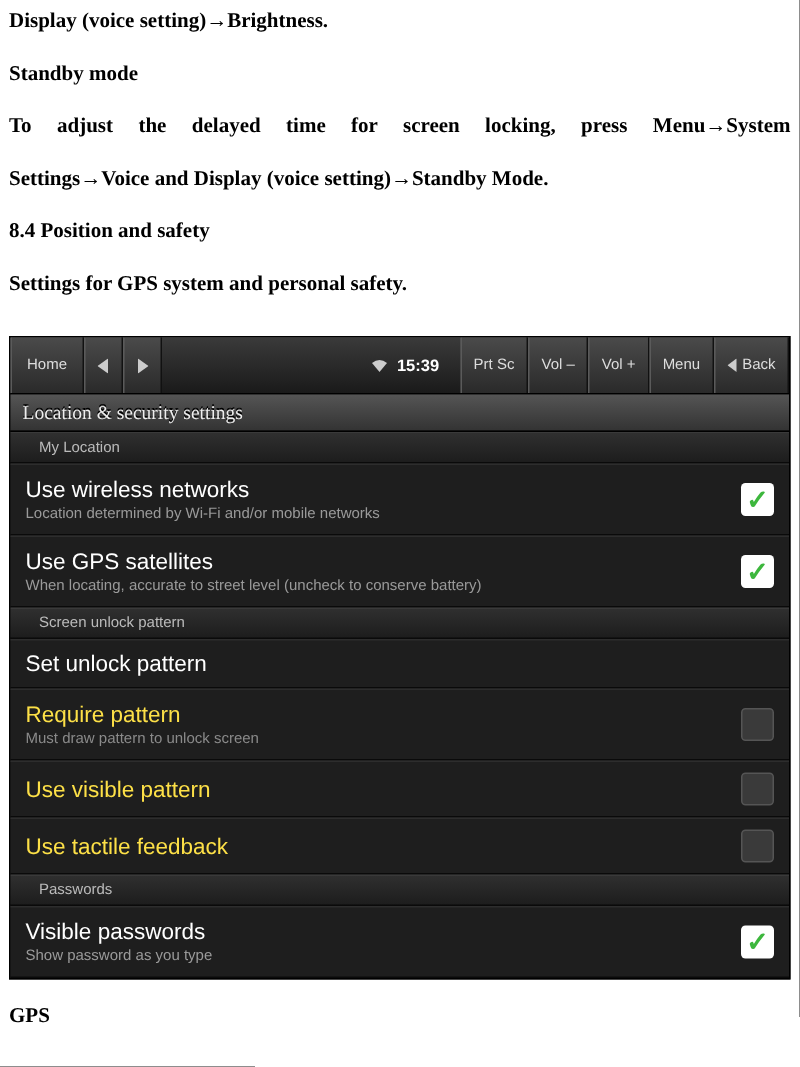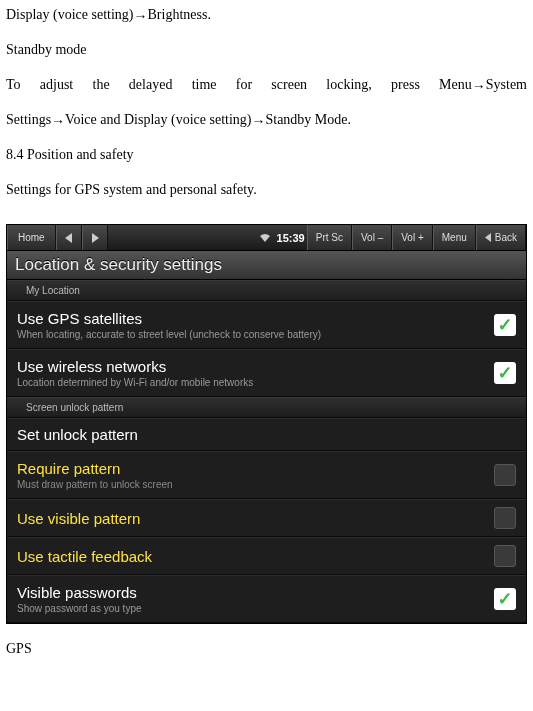--- a/index.html
+++ b/index.html
@@ -1,33 +1,33 @@
 <!DOCTYPE html>
 <html><head>
   <meta charset="utf-8">
   <style>
     * { margin: 0; padding: 0; box-sizing: border-box; }
     body { font-family: Georgia, serif; font-size: 14px; color: #000; background: #fff; width: 533px; }
     
-    .doc-section { padding: 4px 6px; line-height: 1.5; }
+    .doc-section { padding: 4px 6px; line-height: 1.5; font-weight: bold; }
     .doc-para { margin-bottom: 14px; }
     .justified { text-align: justify; text-align-last: justify; }
     
     .screenshot { margin: 6px 6px 10px 6px; border: 1px solid #000; background: #1a1a1a; }
     
     
-    .topbar { display: flex; align-items: stretch; height: 26px; background: linear-gradient(#555, #2a2a2a); border-bottom: 1px solid #000; }
+    .topbar { display: flex; align-items: stretch; height: 38px; background: linear-gradient(#555, #2a2a2a); border-bottom: 1px solid #000; }
     .top-btn { display: flex; align-items: center; justify-content: center; padding: 0 8px; color: #ddd; font-size: 10px; font-family: Arial, sans-serif; border-right: 1px solid #111; border-left: 1px solid #5a5a5a; background: linear-gradient(#4a4a4a, #2a2a2a); cursor: pointer; }
     .top-btn.home { padding: 0 10px; }
-    .status-gap { flex: 1; background: linear-gradient(#3a3a3a, #1a1a1a); display: flex; align-items: center; justify-content: flex-end; padding-right: 2px; gap: 6px; }
+    .status-gap { flex: 1; background: linear-gradient(#3a3a3a, #1a1a1a); display: flex; align-items: center; justify-content: flex-end; padding-right: 14px; gap: 6px; }
     .wifi-icon svg { display: block; }
     .clock { color: #fff; font-size: 11px; font-weight: bold; font-family: Arial, sans-serif; }
     
     
-    .titlebar { background: linear-gradient(#555, #333); color: #eee; font-size: 17px; font-family: Liberation Sans, sans-serif; padding: 4px 8px; border-bottom: 1px solid #000; text-shadow: 0 -1px 0 #000; }
+    .titlebar { background: linear-gradient(#555, #333); color: #eee; font-size: 13px; font-family: Liberation Serif, serif; padding: 4px 8px; border-bottom: 1px solid #000; text-shadow: 0 -1px 0 #000; }
     
     
     .section-header { background: linear-gradient(#2f2f2f, #1d1d1d); color: #bbb; font-size: 10px; font-family: Arial, sans-serif; padding: 4px 19px; border-top: 1px solid #3a3a3a; border-bottom: 1px solid #0a0a0a; }
     
     
     .setting-row { display: flex; align-items: center; padding: 8px 10px; background: #1e1e1e; border-bottom: 1px solid #0a0a0a; border-top: 1px solid #2d2d2d; }
     .setting-row.tall { padding: 7px 10px; }
     .setting-text { flex: 1; font-family: Arial, sans-serif; }
     .setting-title { color: #fff; font-size: 15px; }
     .setting-title.disabled { color: #fde047; }
@@ -92,30 +92,30 @@
       <span>Back</span>
     </div>
   </div>
 
   <div class="titlebar">Location &amp; security settings</div>
 
   <div class="section-header">My Location</div>
 
   <div class="setting-row">
     <div class="setting-text">
-      <div class="setting-title">Use GPS satellites</div>
-      <div class="setting-sub enabled">When locating, accurate to street level (uncheck to conserve battery)</div>
+      <div class="setting-title">Use wireless networks</div>
+      <div class="setting-sub enabled">Location determined by Wi-Fi and/or mobile networks</div>
     </div>
     <div class="checkbox checked"></div>
   </div>
 
   <div class="setting-row">
     <div class="setting-text">
-      <div class="setting-title">Use wireless networks</div>
-      <div class="setting-sub enabled">Location determined by Wi-Fi and/or mobile networks</div>
+      <div class="setting-title">Use GPS satellites</div>
+      <div class="setting-sub enabled">When locating, accurate to street level (uncheck to conserve battery)</div>
     </div>
     <div class="checkbox checked"></div>
   </div>
 
   <div class="section-header">Screen unlock pattern</div>
 
   <div class="setting-row tall">
     <div class="setting-text">
       <div class="setting-title">Set unlock pattern</div>
     </div>
@@ -136,20 +136,21 @@
     <div class="checkbox unchecked"></div>
   </div>
 
   <div class="setting-row tall">
     <div class="setting-text">
       <div class="setting-title disabled">Use tactile feedback</div>
     </div>
     <div class="checkbox unchecked"></div>
   </div>
 
+  <div class="section-header">Passwords</div>
 
   <div class="setting-row">
     <div class="setting-text">
       <div class="setting-title">Visible passwords</div>
       <div class="setting-sub enabled">Show password as you type</div>
     </div>
     <div class="checkbox checked"></div>
   </div>
 
 </div>

